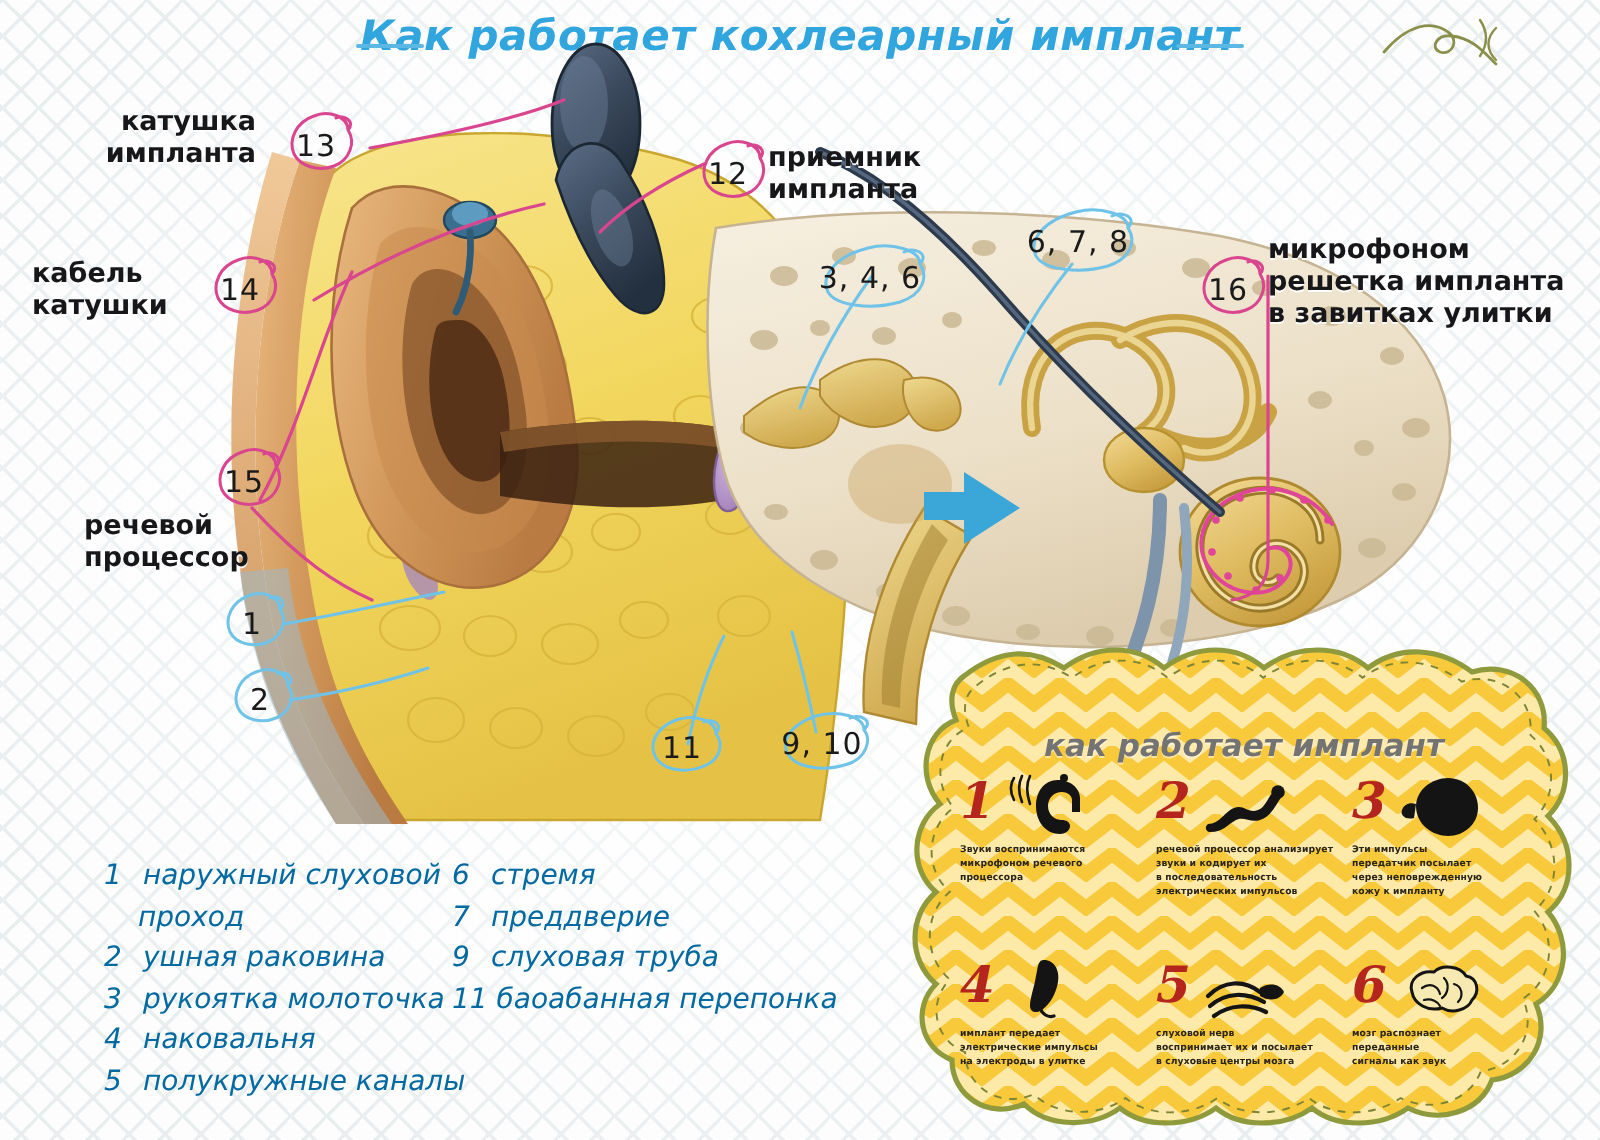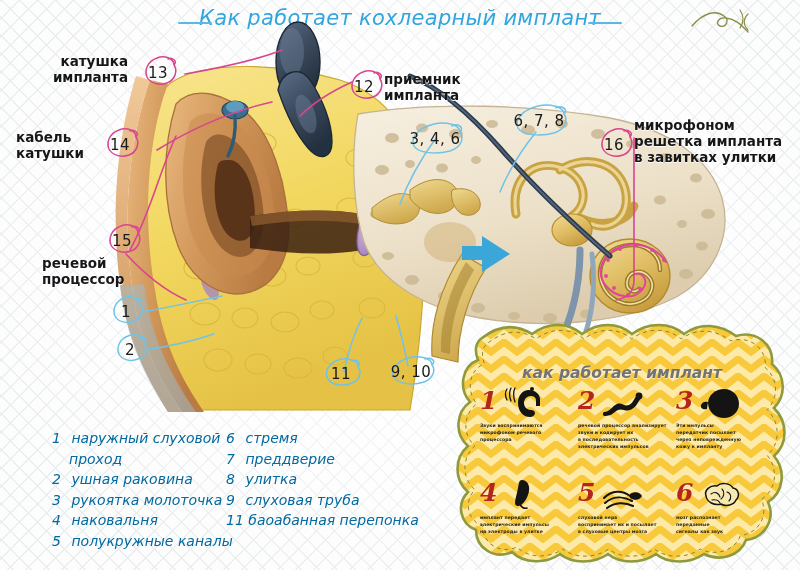--- a/index.html
+++ b/index.html
@@ -20,21 +20,21 @@
   #page::after{
     content:"";position:absolute;inset:0;
     background:radial-gradient(ellipse at 50% 45%,rgba(255,255,255,.85) 0%,rgba(255,255,255,.35) 55%,rgba(255,255,255,0) 80%);
     pointer-events:none;
   }
 
   
   #title{
     position:absolute;top:6px;left:0;width:800px;text-align:center;
     font-family:"DejaVu Sans","Liberation Sans",sans-serif;
-    font-size:21px;font-style:italic;font-weight:normal;color:#31a5dd;
+    font-size:21px;font-style:italic;font-weight:bold;color:#31a5dd;
     letter-spacing:.3px;text-shadow:0 1px 0 #fff;
   }
   #title-rule-l,#title-rule-r{
     position:absolute;top:22px;height:2px;background:#5bb8e4;border-radius:2px;
   }
   #title-rule-l{left:178px;width:34px;}
   #title-rule-r{left:588px;width:34px;}
 
   
   #swirl{position:absolute;top:6px;left:690px;width:60px;height:34px;}
@@ -450,21 +450,20 @@
     <div><span class="num">1</span><span> наружный слуховой</span></div>
     <div class="cont">проход</div>
     <div><span class="num">2</span><span> ушная раковина</span></div>
     <div><span class="num">3</span><span> рукоятка молоточка</span></div>
     <div><span class="num">4</span><span> наковальня</span></div>
     <div><span class="num">5</span><span> полукружные каналы</span></div>
   </div>
 <div class="legend" id="legend2">
     <div><span class="num">6</span><span> стремя</span></div>
     <div><span class="num">7</span><span> преддверие</span></div>
-    <div><span class="num">8</span><span> улитка</span></div>
     <div><span class="num">9</span><span> слуховая труба</span></div>
     <div><span class="num">11</span><span> баоабанная перепонка</span></div>
   </div>
 
 <div id="panel">
   <svg id="panel-bg" viewBox="0 0 340 242">
     <defs>
       <pattern id="chev" width="26" height="17" patternUnits="userSpaceOnUse">
         <rect width="26" height="17" fill="#fde9a8"></rect>
         <path d="M-13 13 L0 3 L13 13 L26 3 L39 13" fill="none" stroke="#f8c93a" stroke-width="7"></path>

